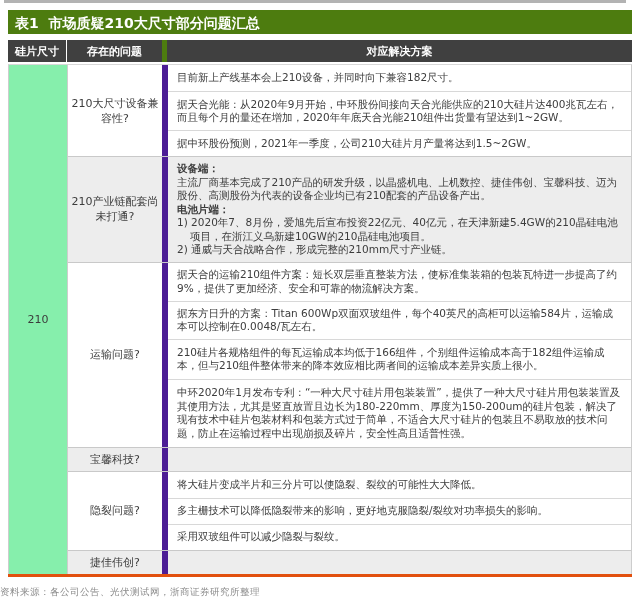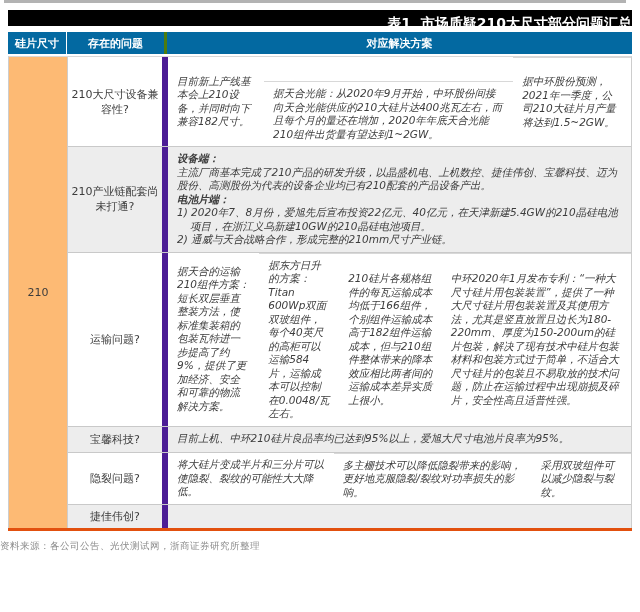--- a/index.html
+++ b/index.html
@@ -11,91 +11,90 @@
     height: 612px;
     overflow: hidden;
   }
   .top-strip {
     margin: 0 14px 0 4px;
     height: 3px;
     background: #b3b3b3;
   }
   .title-bar {
     margin: 7px 8px 0 8px;
-    height: 16px;
-    background: #000000;
+    height: 24px;
+    background: #4d7c0f;
     color: #ffffff;
     font-weight: bold;
     font-size: 14px;
     line-height: 26px;
     padding-left: 7px;
     white-space: pre;
-    text-align: right;
   }
   .header-row {
     margin: 6px 8px 0 8px;
     height: 22px;
     display: flex;
-    background: #0369a1;
+    background: #404040;
   }
   .header-cell {
     color: #ffffff;
     font-size: 11px;
     font-weight: bold;
     display: flex;
     align-items: center;
     justify-content: center;
   }
   .hc1 { width: 59px; border-right: 1px solid #ffffff; }
-  .hc2 { width: 100px; border-right: 3px solid #4d7c0f; }
+  .hc2 { width: 100px; border-right: 5px solid #4d7c0f; }
   .hc3 { flex: 1; font-family: Liberation Serif, serif; }
   .tbl {
     margin: 2px 8px 0 8px;
     display: flex;
     border-left: 1px solid #cdcdcd;
     border-right: 1px solid #cdcdcd;
     border-top: 1px solid #d8d8d8;
   }
   .wafer-col {
     width: 59px;
     border-right: 1px solid #cdcdcd;
     display: flex;
     align-items: center;
     justify-content: center;
     font-size: 11px;
-    background: #fdba74;
+    background: #86efac;
   }
   .groups { flex: 1; display: flex; flex-direction: column; }
   .group { display: flex; border-top: 1px solid #c9c9c9; }
   .group:first-child { border-top: none; }
   .group.shaded { background: #ededed; }
   .problem-cell {
     width: 100px;
     border-right: 6px solid #4c1d95;
     display: flex;
     align-items: center;
     justify-content: center;
     text-align: center;
     font-size: 11px;
     line-height: 15px;
     padding: 4px 3px;
   }
-  .solutions { flex: 1; display: flex; flex-direction: row; font-style: italic; }
+  .solutions { flex: 1; display: flex; flex-direction: column; }
   .sol {
     padding: 5px 9px;
     font-size: 10.5px;
     line-height: 13.5px;
     border-top: 1px solid #d8d8d8;
     display: flex;
     flex-direction: column;
     justify-content: center;
   }
   .sol:first-child { border-top: none; }
   .mh26 { min-height: 26px; }
-  .mh39 { min-height: 39px; margin-top: 24px; }
+  .mh39 { min-height: 39px; }
   .mh38 { min-height: 38px; }
   .mh35 { min-height: 35px; }
   .mh40 { min-height: 40px; }
   .mh68 { min-height: 68px; }
   .mh25 { min-height: 25px; }
   .mh21 { min-height: 21px; padding-top: 3px; padding-bottom: 3px; }
   .rich-line { display: block; }
   .rich-h { font-weight: bold; }
   .hang { padding-left: 13px; text-indent: -13px; }
   .bottom-bar {
@@ -155,23 +154,20 @@
       <div class="solutions">
         <div class="sol mh38">据天合的运输210组件方案：短长双层垂直整装方法，使标准集装箱的包装瓦特进一步提高了约9%，提供了更加经济、安全和可靠的物流解决方案。</div>
         <div class="sol mh35">据东方日升的方案：Titan 600Wp双面双玻组件，每个40英尺的高柜可以运输584片，运输成本可以控制在0.0048/瓦左右。</div>
         <div class="sol mh40">210硅片各规格组件的每瓦运输成本均低于166组件，个别组件运输成本高于182组件运输成本，但与210组件整体带来的降本效应相比两者间的运输成本差异实质上很小。</div>
         <div class="sol mh68">中环2020年1月发布专利：“一种大尺寸硅片用包装装置”，提供了一种大尺寸硅片用包装装置及其使用方法，尤其是竖直放置且边长为180-220mm、厚度为150-200um的硅片包装，解决了现有技术中硅片包装材料和包装方式过于简单，不适合大尺寸硅片的包装且不易取放的技术问题，防止在运输过程中出现崩损及碎片，安全性高且适普性强。</div>
       </div>
     </div>
 
     <div class="group shaded">
       <div class="problem-cell">宝馨科技?</div>
-      <div class="solutions">
-        <div class="sol mh25">目前上机、中环210硅片良品率均已达到95%以上，爱旭大尺寸电池片良率为95%。</div>
-      </div>
     </div>
 
     <div class="group">
       <div class="problem-cell">隐裂问题?</div>
       <div class="solutions">
         <div class="sol mh26">将大硅片变成半片和三分片可以使隐裂、裂纹的可能性大大降低。</div>
         <div class="sol mh26">多主栅技术可以降低隐裂带来的影响，更好地克服隐裂/裂纹对功率损失的影响。</div>
         <div class="sol mh26">采用双玻组件可以减少隐裂与裂纹。</div>
       </div>
     </div>

